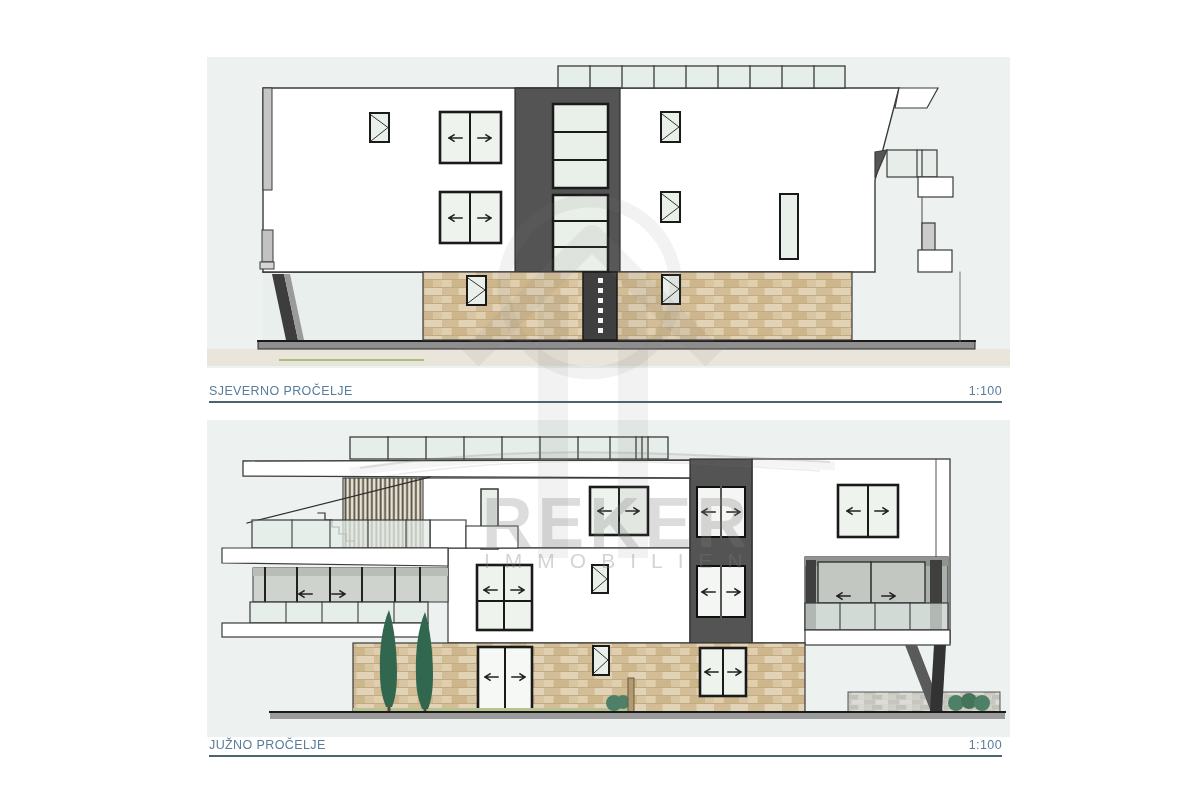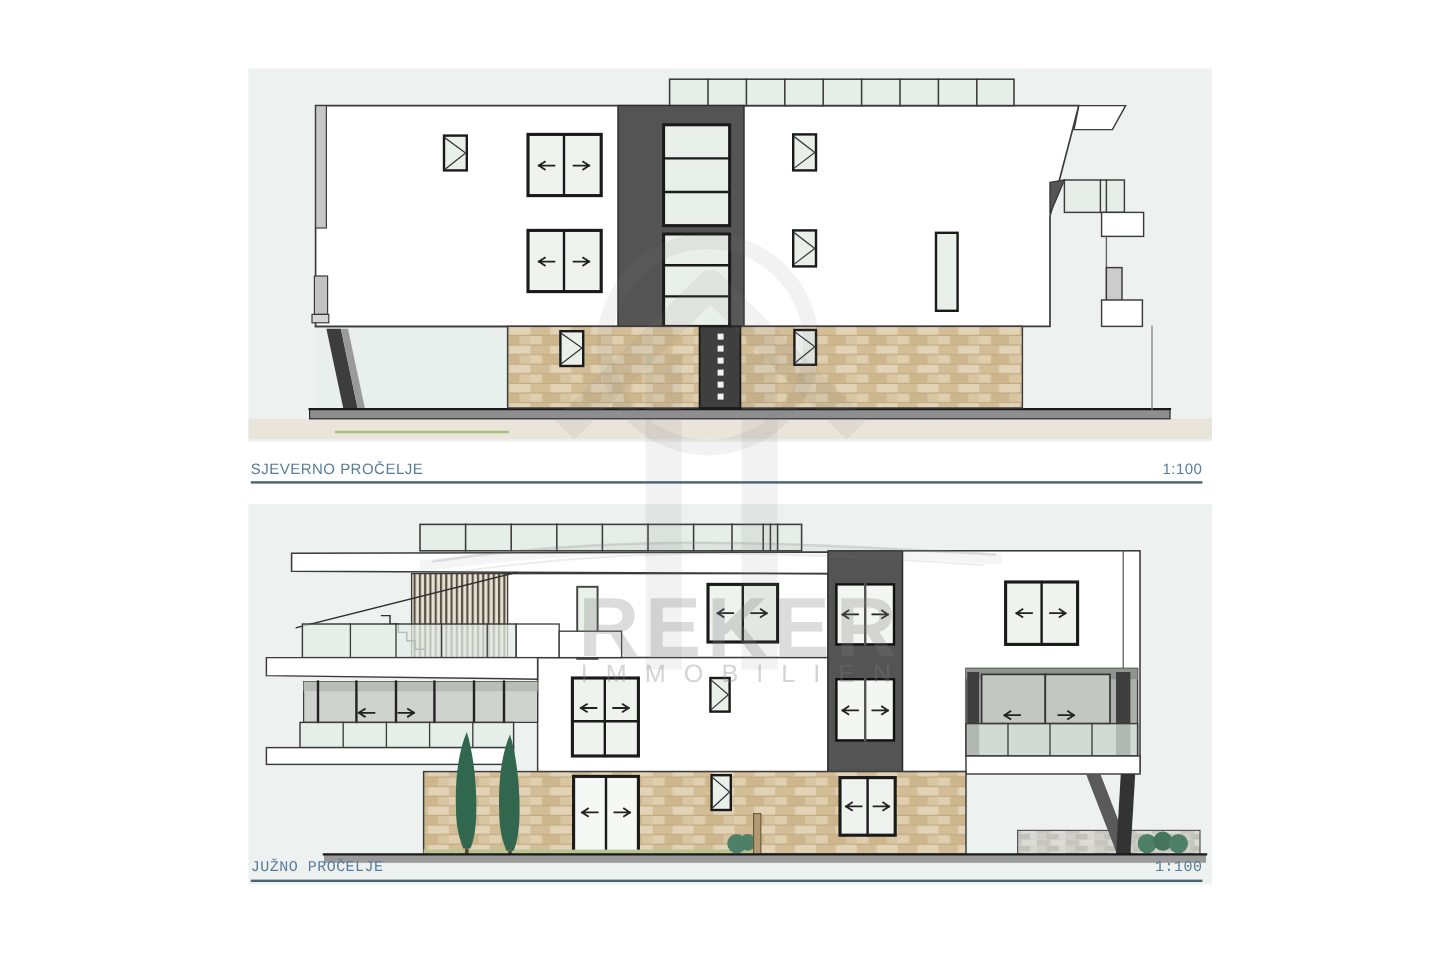--- a/index.html
+++ b/index.html
@@ -3,21 +3,21 @@
 <meta charset="utf-8">
 <style>
   html,body{margin:0;padding:0;background:#ffffff;}
   .sheet{position:relative;width:1200px;height:795px;background:#ffffff;overflow:hidden;
          font-family:"Liberation Sans", sans-serif;}
   .sheet svg{position:absolute;left:0;top:0;}
   .caption{position:absolute;left:209px;width:793px;display:flex;justify-content:space-between;
            align-items:flex-end;border-bottom:2px solid #4a646f;padding-bottom:3px;
            font-size:12.5px;letter-spacing:0.4px;color:#587c9b;}
   .caption.north{top:384px;}
-  .caption.south{top:716px;font-family:Liberation Mono, monospace;}
+  .caption.south{top:738px;}
   .caption span{white-space:nowrap;}
 </style>
 </head>
 <body>
 
 <div class="sheet">
 
 <svg width="1200" height="795" viewBox="0 0 1200 795">
 <defs>
   <pattern id="stone" width="34" height="16" patternUnits="userSpaceOnUse">

